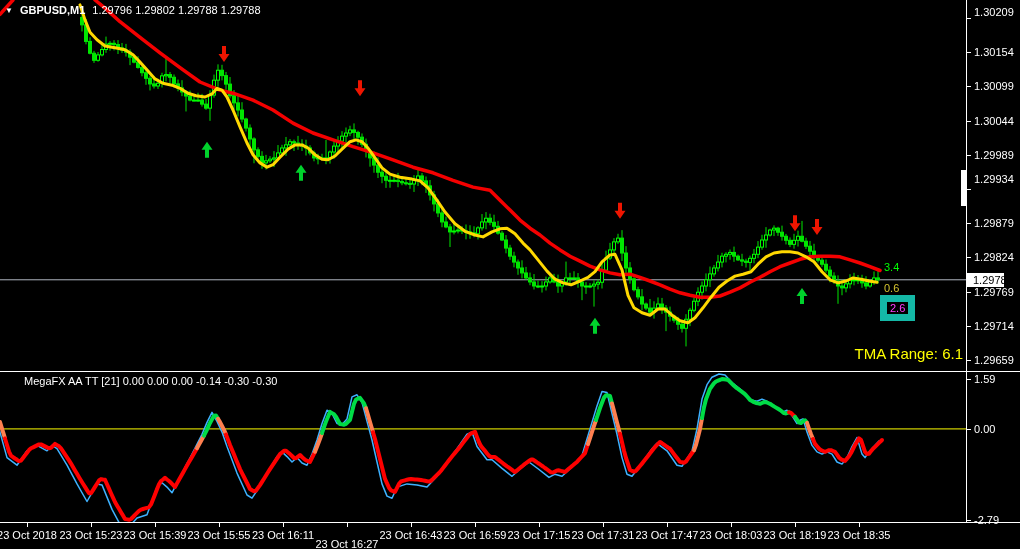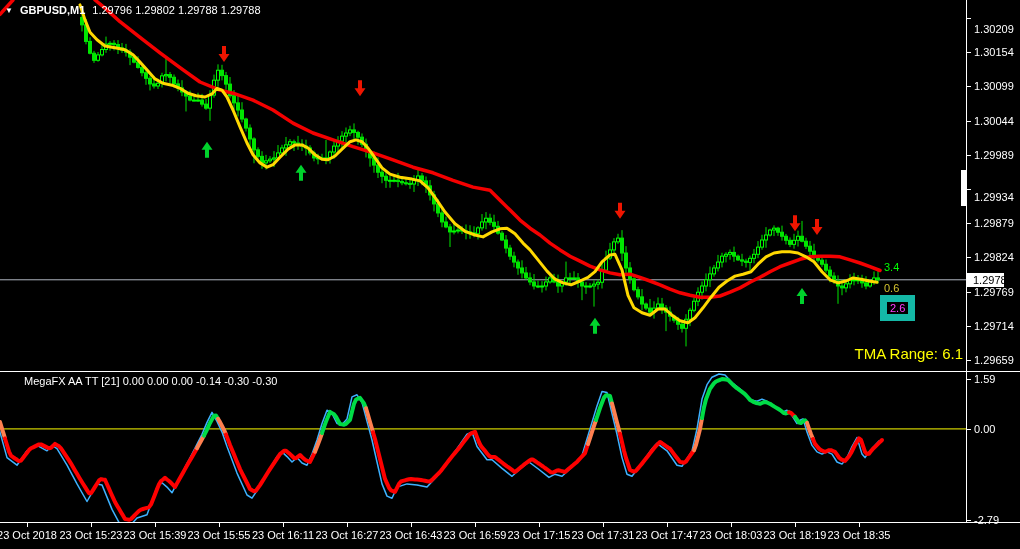--- a/index.html
+++ b/index.html
@@ -511,31 +511,31 @@
 
   <div id="price-axis"></div>
   <div id="osc-axis"></div>
   <div id="time-axis"></div>
 
   <div class="v-border"></div>
   <div class="h-sep1"></div>
   <div class="h-sep2"></div>
   <div class="scroll-thumb"></div>
 
-<div class="axis-label" style="top: 22px;">1.30209</div>
+<div class="axis-label" style="top: 5px;">1.30209</div>
     <div class="axis-tick" style="top: 18px;"></div>
     <div class="axis-label" style="top: 45px;">1.30154</div>
     <div class="axis-tick" style="top: 52px;"></div>
     <div class="axis-label" style="top: 79px;">1.30099</div>
     <div class="axis-tick" style="top: 86px;"></div>
     <div class="axis-label" style="top: 114px;">1.30044</div>
     <div class="axis-tick" style="top: 121px;"></div>
     <div class="axis-label" style="top: 148px;">1.29989</div>
     <div class="axis-tick" style="top: 155px;"></div>
-    <div class="axis-label" style="top: 190px; text-align: right;">1.29934</div>
+    <div class="axis-label" style="top: 172px; text-align: right;">1.29934</div>
     <div class="axis-tick" style="top: 189px;"></div>
     <div class="axis-label" style="top: 216px;">1.29879</div>
     <div class="axis-tick" style="top: 223px;"></div>
     <div class="axis-label" style="top: 250px;">1.29824</div>
     <div class="axis-tick" style="top: 257px;"></div>
     <div class="axis-label" style="top: 285px;">1.29769</div>
     <div class="axis-tick" style="top: 292px;"></div>
     <div class="axis-label" style="top: 319px;">1.29714</div>
     <div class="axis-tick" style="top: 326px;"></div>
     <div class="axis-label" style="top: 353px;">1.29659</div>
@@ -549,21 +549,21 @@
     <div class="time-label" style="left: 27px;">23 Oct 2018</div>
     <div class="time-tick" style="left: 27px;"></div>
     <div class="time-label" style="left: 91px;">23 Oct 15:23</div>
     <div class="time-tick" style="left: 91px;"></div>
     <div class="time-label" style="left: 155px;">23 Oct 15:39</div>
     <div class="time-tick" style="left: 155px;"></div>
     <div class="time-label" style="left: 219px;">23 Oct 15:55</div>
     <div class="time-tick" style="left: 219px;"></div>
     <div class="time-label" style="left: 283px;">23 Oct 16:11</div>
     <div class="time-tick" style="left: 283px;"></div>
-    <div class="time-label" style="left: 347px;">23 Oct 16:27</div>
+    <div class="time-label" style="left: 347px; margin-top: 9px;">23 Oct 16:27</div>
     <div class="time-tick" style="left: 347px;"></div>
     <div class="time-label" style="left: 411px;">23 Oct 16:43</div>
     <div class="time-tick" style="left: 411px;"></div>
     <div class="time-label" style="left: 475px;">23 Oct 16:59</div>
     <div class="time-tick" style="left: 475px;"></div>
     <div class="time-label" style="left: 539px; text-align: right;">23 Oct 17:15</div>
     <div class="time-tick" style="left: 539px;"></div>
     <div class="time-label" style="left: 603px;">23 Oct 17:31</div>
     <div class="time-tick" style="left: 603px;"></div>
     <div class="time-label" style="left: 667px;">23 Oct 17:47</div>

